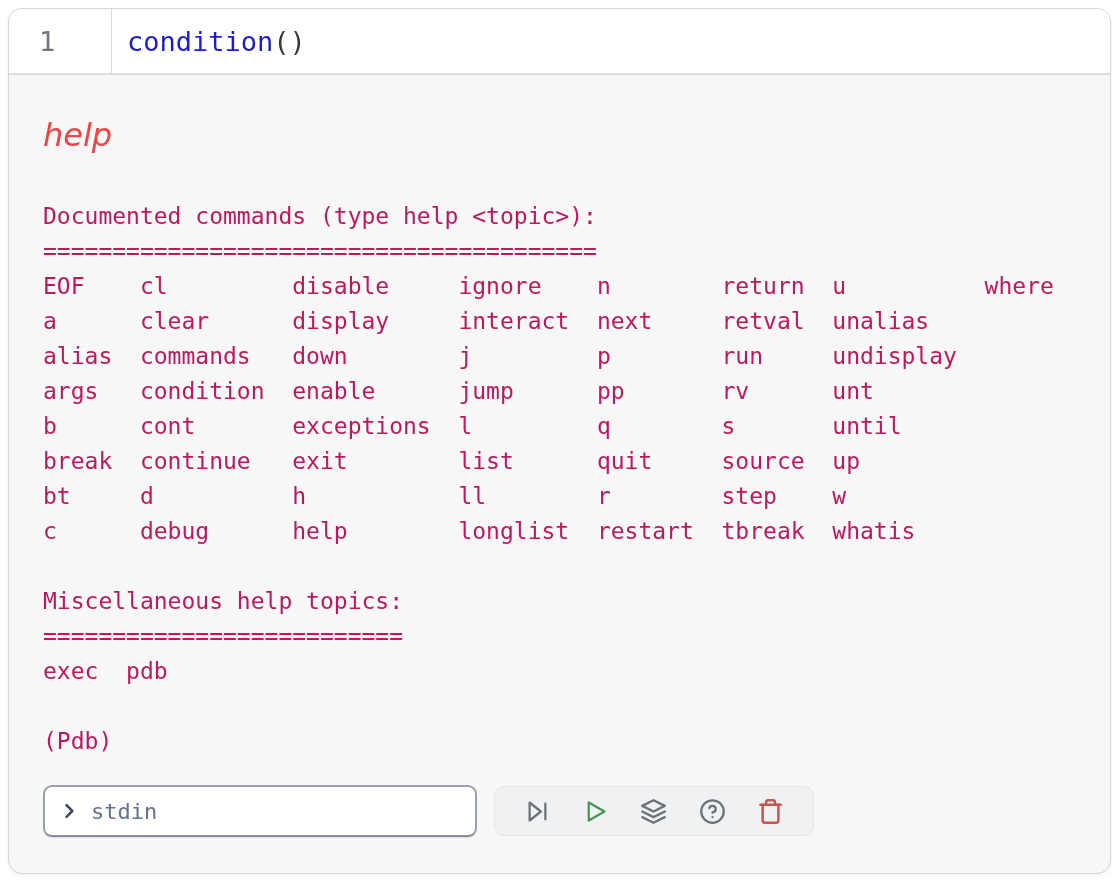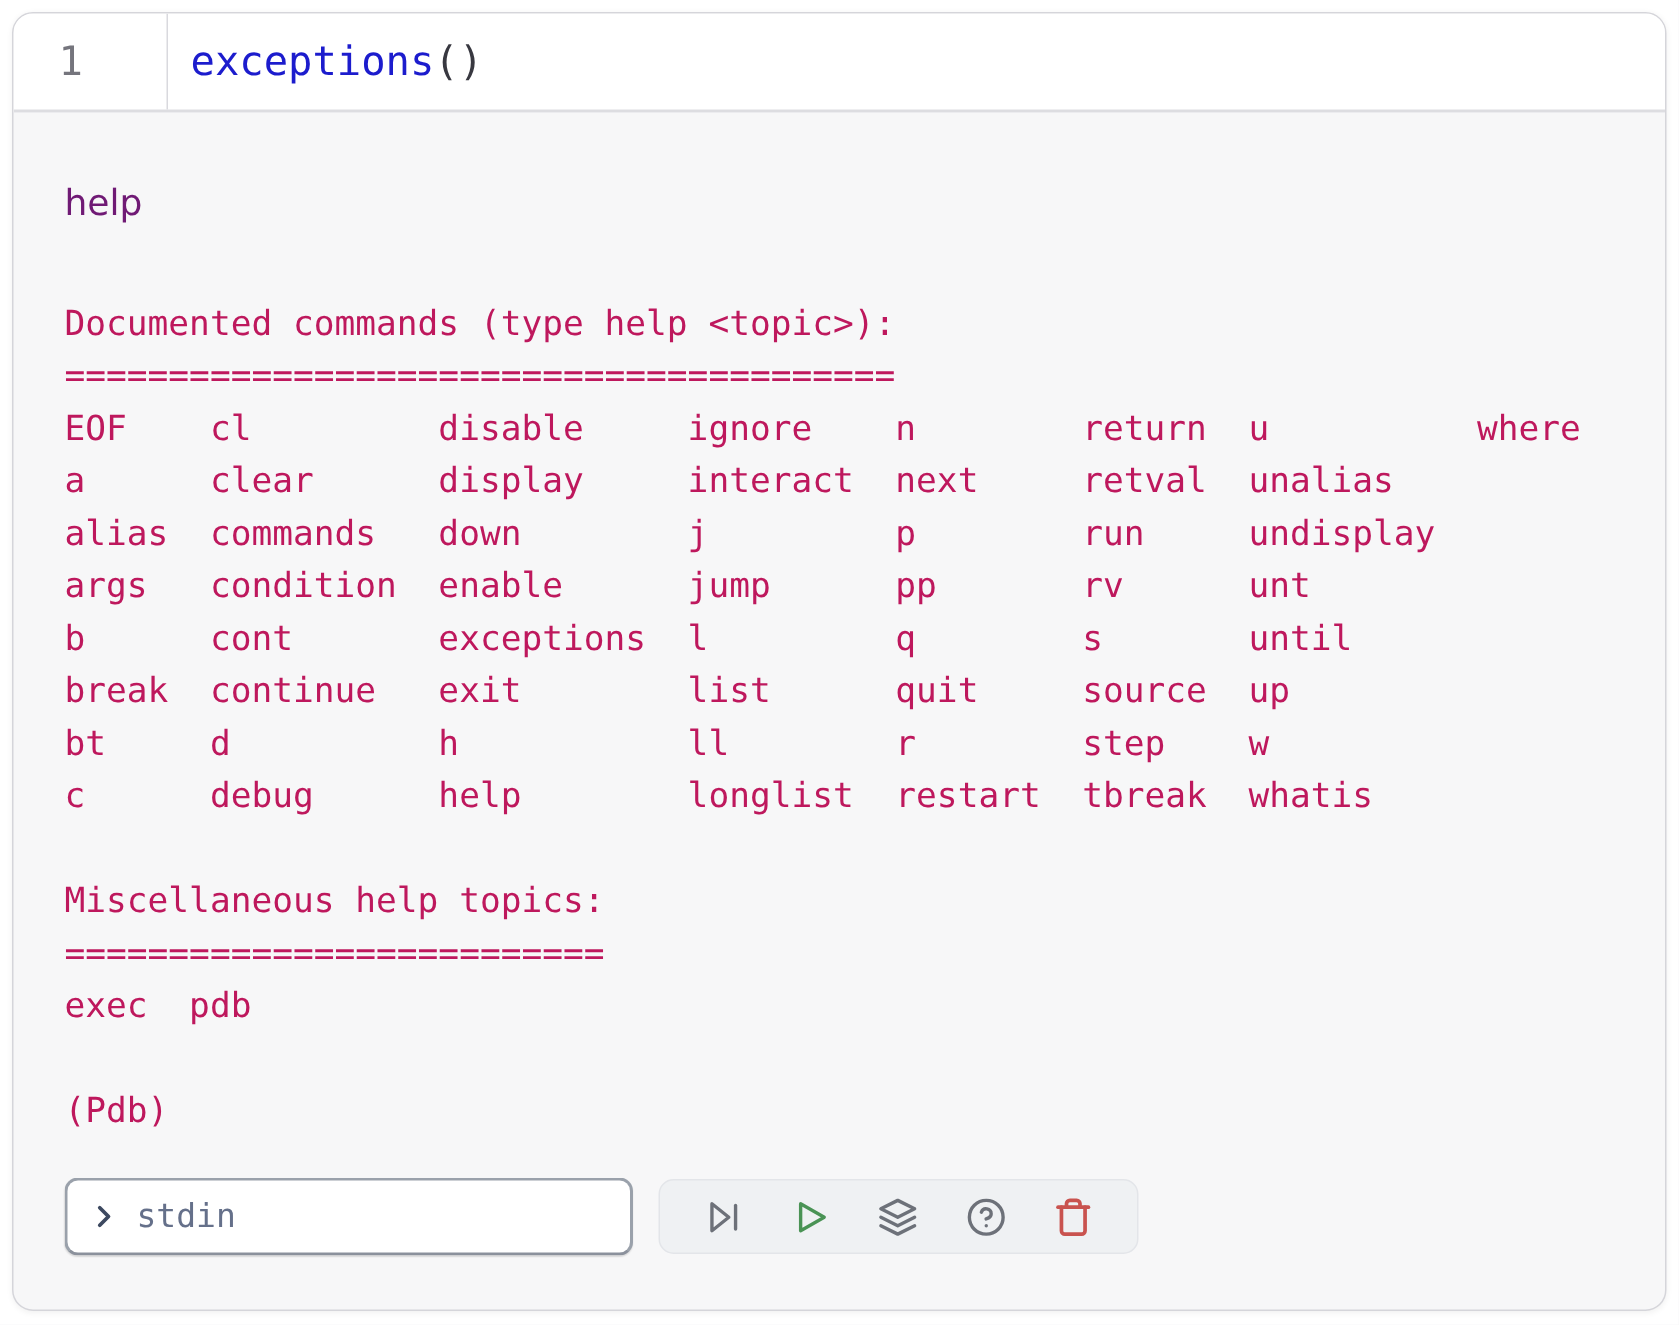--- a/index.html
+++ b/index.html
@@ -32,33 +32,34 @@
     flex:1; display:flex; align-items:center;
     padding-left:15px;
     font:27px "DejaVu Sans Mono", monospace;
     white-space:pre; cursor:text;
   }
   .kw    { color:#1c1ccd; }
   .paren { color:#383840; }
 
   .console { padding:44px 34px 0 34px; }
   .echo {
-    font-size:24px; line-height:32px;
-    color:#701a75;
+    font-size:32px; line-height:32px;
+    color:#ef4444;
+    font-style:italic;
   }
   .pdb-pre {
     margin:48px 0 0 0;
     font:23px/35px "DejaVu Sans Mono", monospace;
     color:#be185d;
     white-space:pre;
   }
 
   .controls { display:flex; align-items:center; gap:17px; margin-top:26px; }
   .stdin-box {
-    width:379px; height:52px;
+    width:434px; height:52px;
     background:#ffffff;
     border:2px solid #9aa1ab;
     border-bottom-color:#8b919c;
     border-radius:9px;
     display:flex; align-items:center;
     padding:0 12px 0 14px; gap:10px;
     box-shadow:0 1px 1px rgba(0,0,0,.12);
   }
   .stdin-box input {
     flex:1; border:none; outline:none; background:transparent;
@@ -86,21 +87,21 @@
 </style>
 </head>
 <body>
 
 <div class="card">
 
   <div class="editor">
     <div class="gutter">
       <span>1</span>
     </div>
-    <div class="code-line"><span class="kw">exceptions</span><span class="paren">()</span></div>
+    <div class="code-line"><span class="kw">condition</span><span class="paren">()</span></div>
   </div>
 
   <div class="console">
     <div class="echo">help</div>
     <pre class="pdb-pre">Documented commands (type help &lt;topic&gt;):
 ========================================
 EOF    cl         disable     ignore    n        return  u          where
 a      clear      display     interact  next     retval  unalias
 alias  commands   down        j         p        run     undisplay
 args   condition  enable      jump      pp       rv      unt

